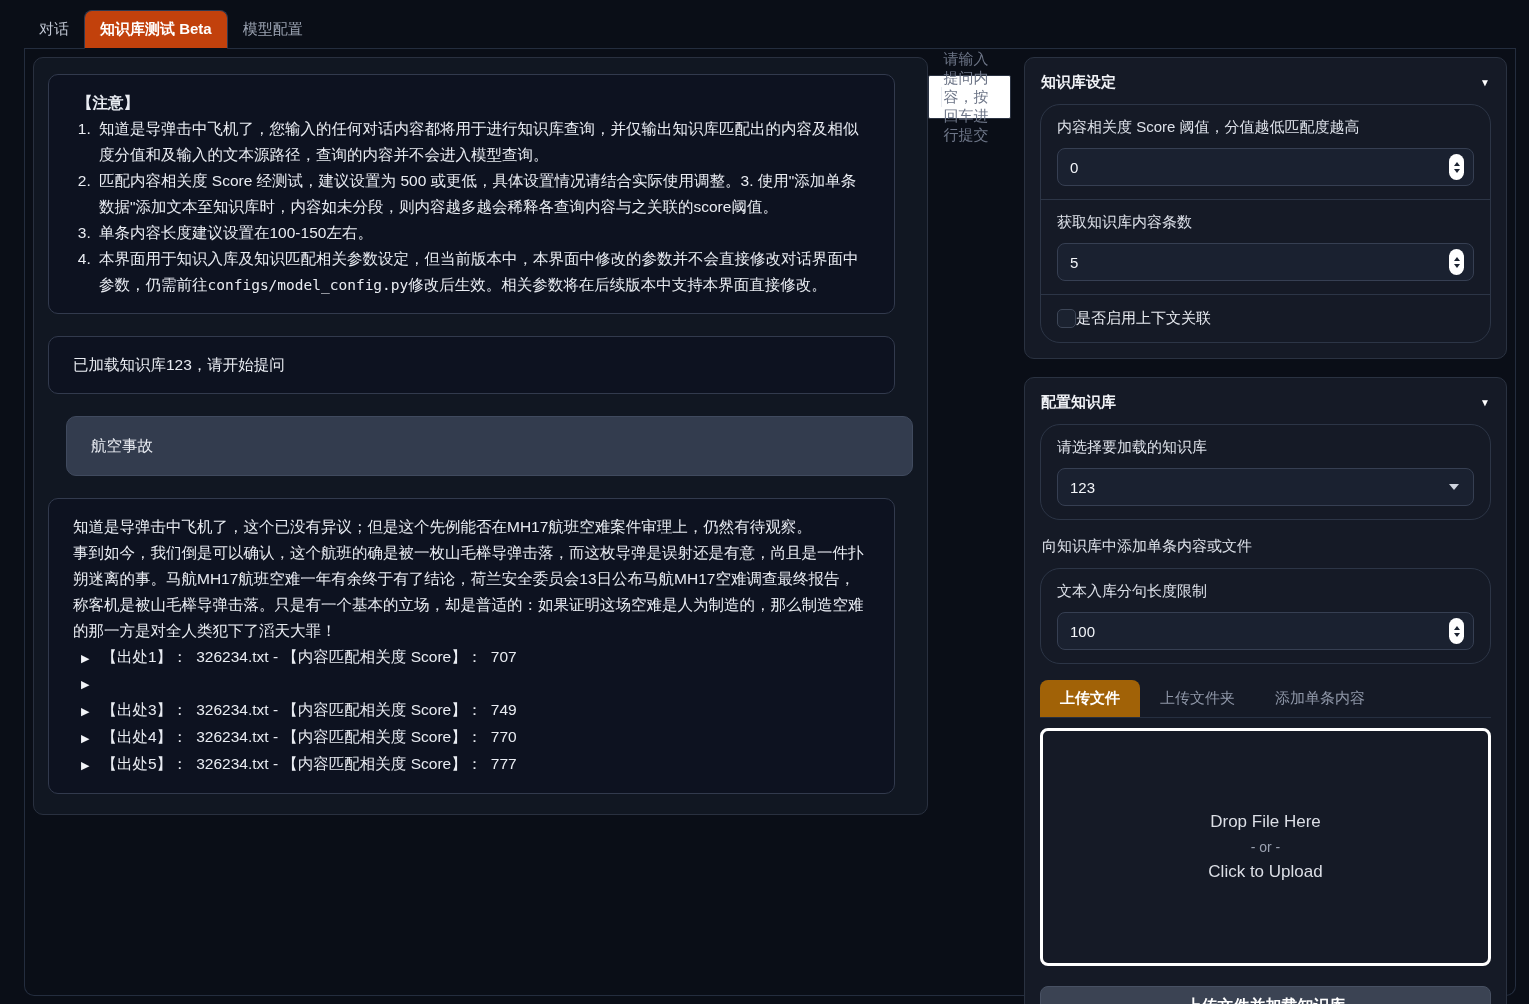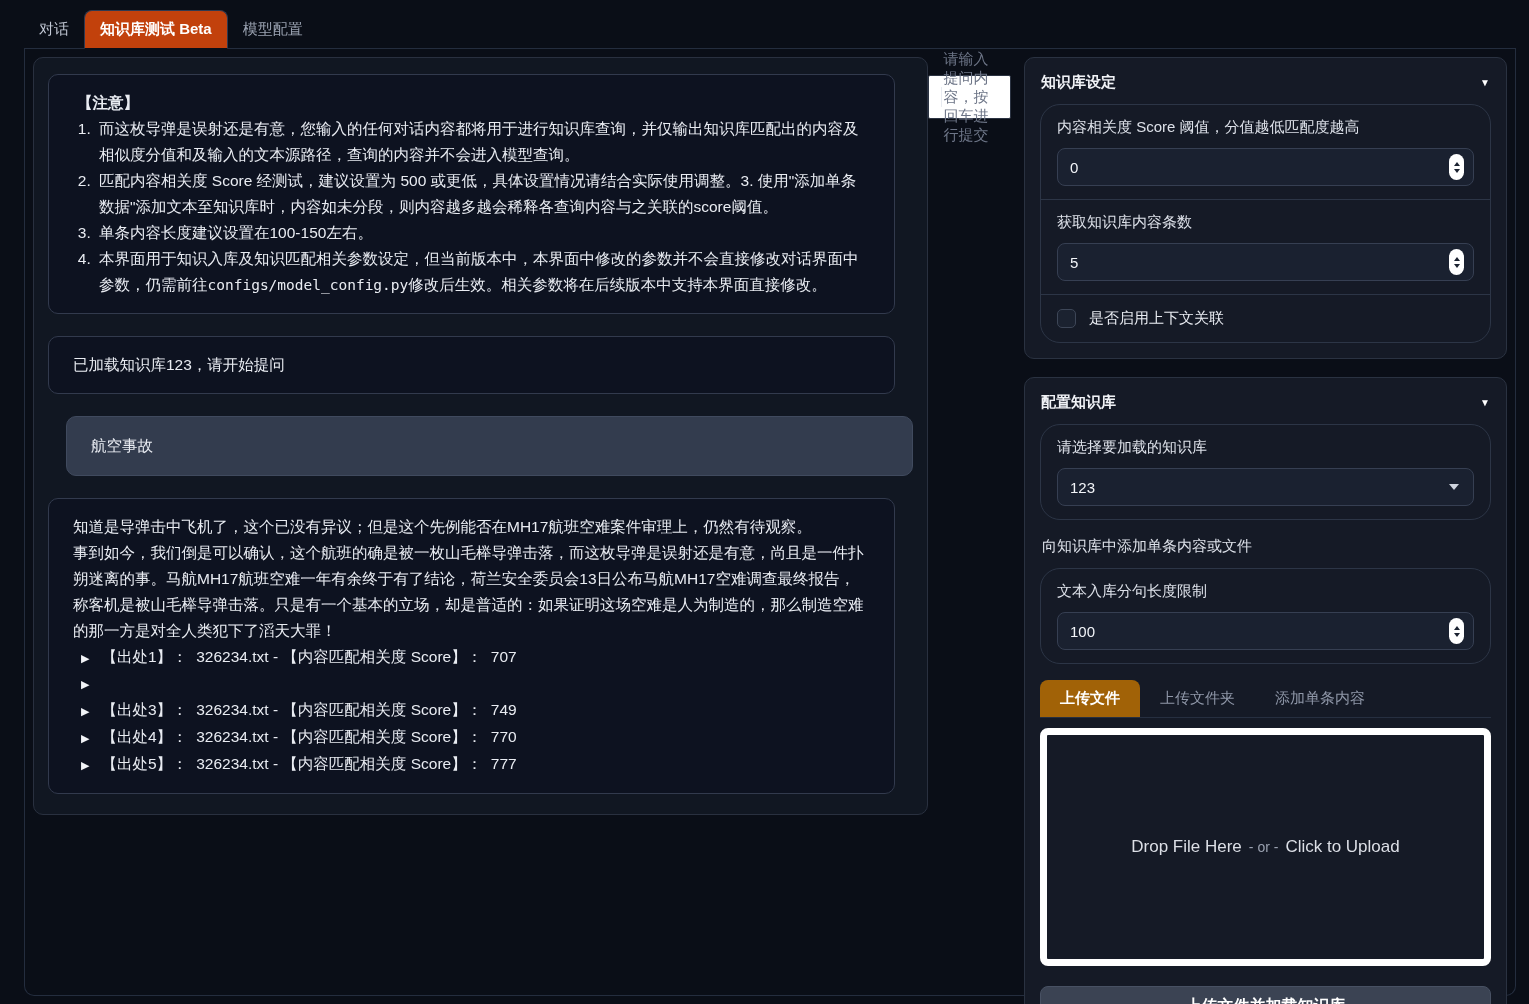--- a/index.html
+++ b/index.html
@@ -65,34 +65,34 @@
     position:relative; height:38px; background:#1a2130; border:1px solid #363f52; border-radius:8px;
     display:flex; align-items:center; padding:0 40px 0 12px; font-size:15px; color:#f2f4f8; cursor:text;
   }
   .spinner {
     position:absolute; right:9px; top:50%; transform:translateY(-50%);
     width:15px; height:26px; background:#ffffff; border-radius:8px;
     display:flex; flex-direction:column; align-items:center; justify-content:center; gap:3px; cursor:pointer;
   }
   .spin-up { width:0; height:0; border-left:3.5px solid transparent; border-right:3.5px solid transparent; border-bottom:4.5px solid #1b2230; }
   .spin-down { width:0; height:0; border-left:3.5px solid transparent; border-right:3.5px solid transparent; border-top:4.5px solid #1b2230; }
-  .checkbox-row { display:flex; align-items:center; gap:13px; padding:14px 16px; cursor:pointer; }
+  .checkbox-row { display:flex; align-items:center; padding:14px 16px; cursor:pointer; }
   .checkbox { width:19px; height:19px; border:1.5px solid #3d4657; border-radius:5px; background:#1b2230; }
   .dropdown-caret {
     position:absolute; right:14px; top:50%; transform:translateY(-50%);
     width:0; height:0; border-left:5px solid transparent; border-right:5px solid transparent; border-top:6px solid #cfd4de;
   }
   .section-label { color:#dde1e9; font-size:15px; margin:17px 2px 2px 2px; }
   
   .upload-tabs { display:flex; align-items:flex-end; margin-top:16px; border-bottom:1px solid #262f40; }
   .upload-tab { padding:9px 20px; color:#8f97a8; font-size:15px; cursor:pointer; white-space:nowrap; }
   .upload-tab.selected { background:#a16207; color:#ffffff; font-weight:700; border-radius:8px 8px 0 0; }
   .drop-zone {
-    margin-top:10px; height:238px; border:7px solid #ffffff; border-radius:8px;
-    display:flex; flex-direction:row; align-items:center; justify-content:center; gap:7px; cursor:pointer;
+    margin-top:10px; height:238px; border:3px solid #ffffff; border-radius:8px;
+    display:flex; flex-direction:column; align-items:center; justify-content:center; gap:7px; cursor:pointer;
   }
   .drop-line1, .drop-line3 { font-size:17px; color:#dcdfe6; }
   .drop-line2 { font-size:14px; color:#9aa1b0;text-align:right; }
   .upload-btn {
     margin-top:20px; height:40px; width:100%; background:#3b4353; border:1px solid #485163; border-radius:8px;
     color:#ffffff; font-weight:700; font-size:16px; display:flex; align-items:center; justify-content:center; cursor:pointer;
     font-family:"Liberation Sans", sans-serif;
   }
 </style>
 </head>
@@ -105,21 +105,21 @@
 </div>
 
 <div class="tabitem">
 
   <div class="left-col">
     <div class="chatbot">
 
       <div class="bubble bot-bubble">
         <div class="notice-title">【注意】</div>
         <ol class="notice-list">
-          <li>而这枚导弹是误射还是有意，您输入的任何对话内容都将用于进行知识库查询，并仅输出知识库匹配出的内容及相似度分值和及输入的文本源路径，查询的内容并不会进入模型查询。</li>
+          <li>知道是导弹击中飞机了，您输入的任何对话内容都将用于进行知识库查询，并仅输出知识库匹配出的内容及相似度分值和及输入的文本源路径，查询的内容并不会进入模型查询。</li>
           <li>匹配内容相关度 Score 经测试，建议设置为 500 或更低，具体设置情况请结合实际使用调整。3. 使用"添加单条数据"添加文本至知识库时，内容如未分段，则内容越多越会稀释各查询内容与之关联的score阈值。</li>
           <li>单条内容长度建议设置在100-150左右。</li>
           <li><span>本界面用于知识入库及知识匹配相关参数设定，但当前版本中，本界面中修改的参数并不会直接修改对话界面中参数，仍需前往</span><span class="code">configs/model_config.py</span><span>修改后生效。相关参数将在后续版本中支持本界面直接修改。</span></li>
         </ol>
       </div>
 
       <div class="bubble bot-bubble">已加载知识库123，请开始提问</div>
 
       <div class="bubble user-bubble">航空事故</div>
 

